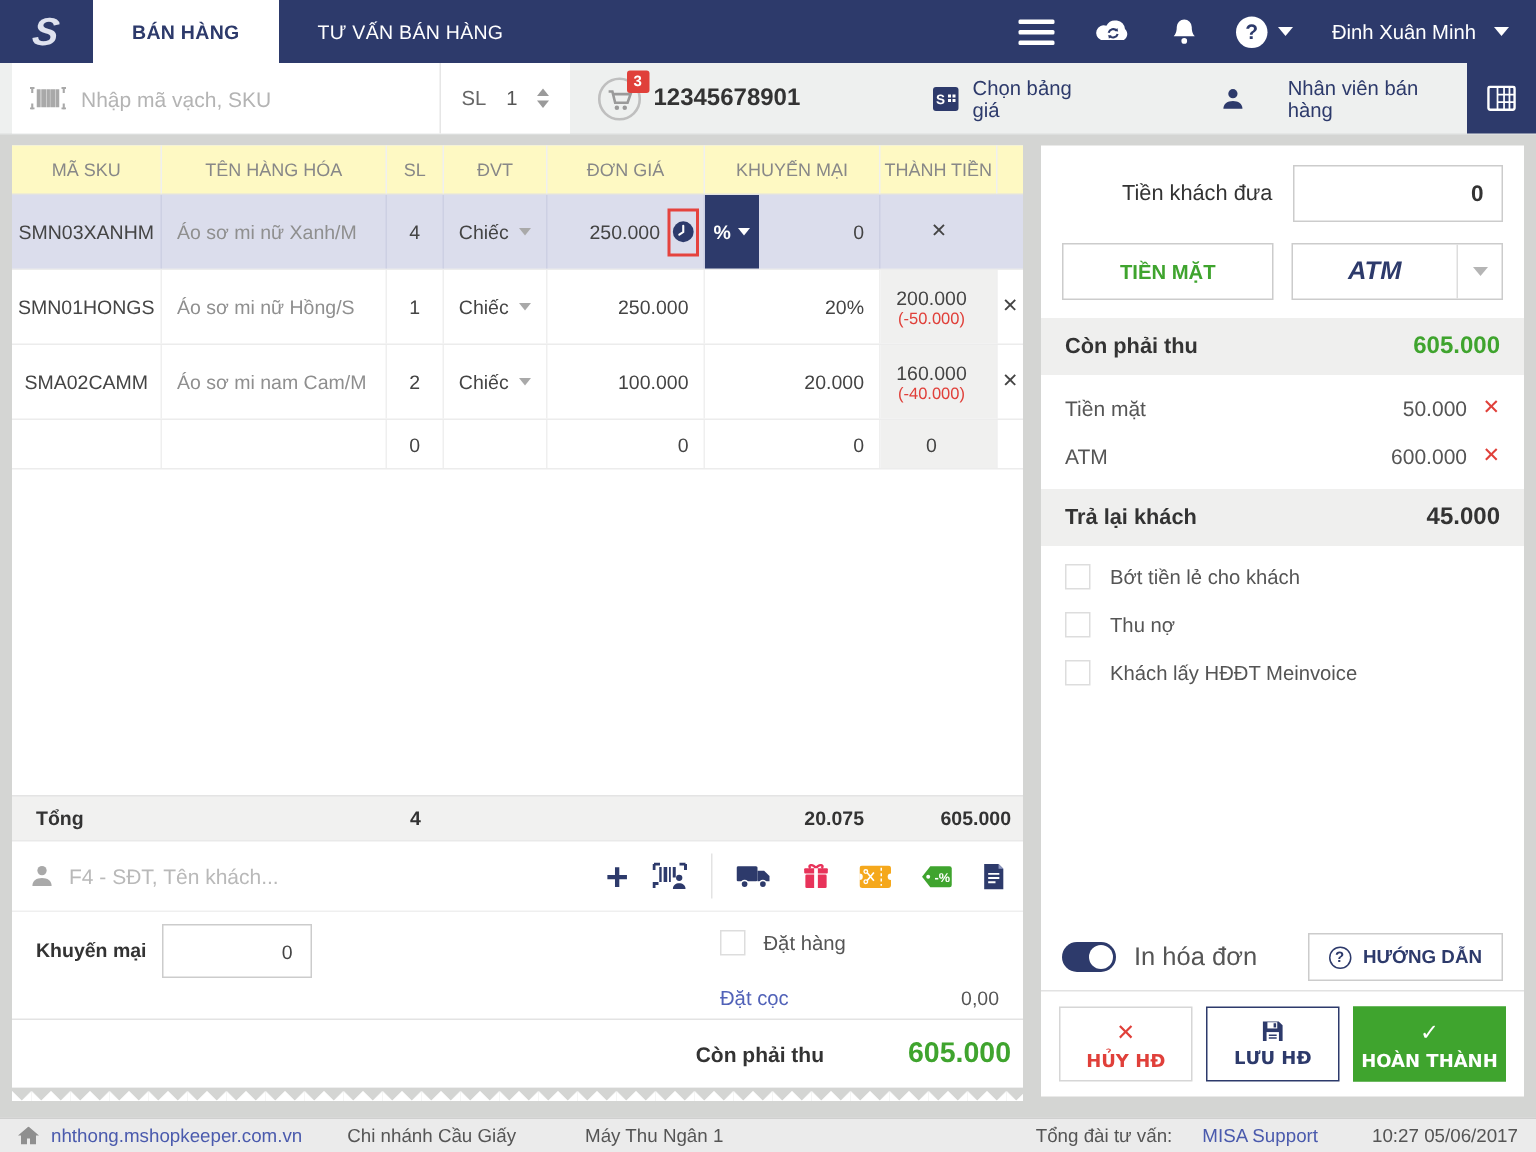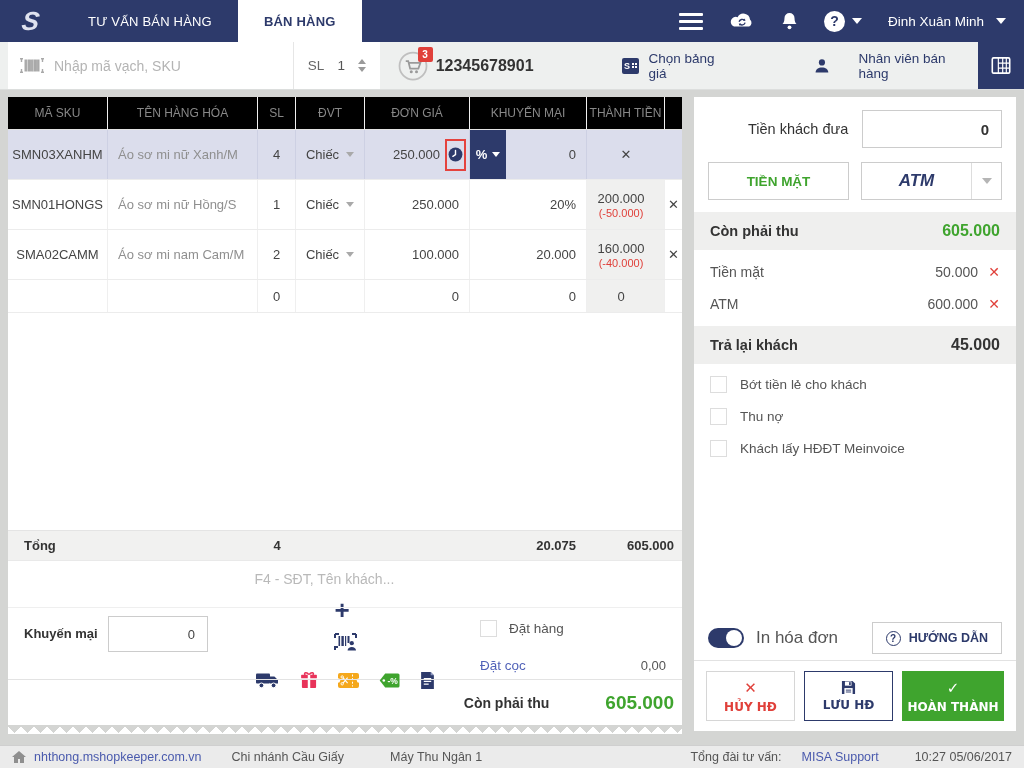--- a/index.html
+++ b/index.html
@@ -39,21 +39,21 @@
   .tb-link.staff { margin-left:78px;gap:29px; }
   .ptable-ic { width:18px; height:16px; background:#2d3a6b; border-radius:2px; display:flex; align-items:center; justify-content:center; gap:2px; }
   .ptable-ic b { color:#fff; font-size:9px; font-weight:bold; }
   .ptable-grid { display:grid; grid-template-columns:2px 2px; grid-auto-rows:2px; gap:1px; }
   .ptable-grid i { background:#fff; }
   .grid-btn { margin-left:auto; width:46px; background:#2d3a6b; display:flex; align-items:center; justify-content:center; cursor:pointer; }
 
   
   .left-panel { position:absolute; left:8px; top:97px; width:674px; height:628px; background:#fff; display:flex; flex-direction:column; }
   .grid-row { display:grid; grid-template-columns:100px 150px 38px 69px 105px 117px 78px 17px; align-items:stretch; }
-  .thead { height:33px; border-bottom:1px solid #e2e2e2; background:#000000;text-align:right; }
+  .thead { height:33px; border-bottom:1px solid #e2e2e2; background:#fef9c3;text-align:right; }
   .thead > div { display:flex; align-items:center; justify-content:center; font-size:12px; color:#888; border-right:1px solid #f0f0f0; }
   .thead > div:last-child { border-right:0; }
   .trow { height:50px; border-bottom:1px solid #ececec; }
   .trow > div { display:flex; align-items:center; border-right:1px solid #efefef; font-size:13px; color:#444; }
   .trow > div:last-child { border-right:0; }
   .trow.selected { background:#dbddec; }
   .trow.selected > div { border-right-color:#cdd0e3; }
   .c-sku { justify-content:center; }
   .c-name { padding-left:10px; color:#9b9b9b; }
   .trow .c-name { color:#8f8f8f; }
@@ -77,21 +77,21 @@
 
   .spacer { flex:1; }
 
   .totals { height:30px; background:#f1f1f0; border-top:1px solid #e4e4e4; font-weight:bold; color:#333; }
   .totals > div { display:flex; align-items:center; }
   .t-label { padding-left:16px; }
   .t-qty { justify-content:center; }
   .t-promo { justify-content:flex-end; padding-right:11px; }
   .t-amt { grid-column:span 2; justify-content:flex-end; padding-right:8px; }
 
-  .cust-row { height:47px; border-top:1px solid #e9e9e9; display:flex; align-items:center; padding:0 12px; gap:10px;flex-direction:column; }
+  .cust-row { height:47px; border-top:1px solid #e9e9e9; display:flex; align-items:center; padding:0 12px; gap:10px; }
   .cust-row input { border:0; outline:none; flex:1; font-size:14px; color:#444; background:transparent; font-family:"Liberation Sans",sans-serif; }
   .cust-row input::placeholder { color:#b9b9b9; }
   .plus-ic { color:#2d3a6b; font-size:26px; font-weight:bold; line-height:1; cursor:pointer; margin-right:6px; }
   .cust-icons { display:flex; align-items:center; gap:20px; }
   .vdiv { width:1px; height:30px; background:#e3e3e3; margin:0 6px; }
   .icon-btn { cursor:pointer; display:flex; align-items:center; }
   .tag-ic { position:relative; display:flex; align-items:center; justify-content:center; }
   .tag-ic span { position:absolute; left:8px; top:2px; color:#fff; font-size:8.5px; font-weight:bold; }
 
   .promo-sec { height:72px; border-top:1px solid #efefef; position:relative; }
@@ -154,25 +154,25 @@
 </style>
 </head>
 <body>
 
 <div id="stage">
 
   <div class="topbar">
     <div class="logo-box">
         <span class="logo-s">S</span>
       </div>
+    <div class="tab active">
+        <span>BÁN HÀNG</span>
+      </div>
     <div class="tab">
         <span>TƯ VẤN BÁN HÀNG</span>
-      </div>
-    <div class="tab active">
-        <span>BÁN HÀNG</span>
       </div>
     <div class="top-right">
       <span class="hamburger">
           <i></i>
           <i></i>
           <i></i>
         </span>
       <span class="icon-btn">
         <svg width="26" height="18" viewBox="0 0 26 18">
             <path d="M21 7.4A6.6 6.6 0 0 0 8.6 5.2 5 5 0 0 0 5 14.6h15.2A4.4 4.4 0 0 0 21 7.4z" fill="#fff"></path>

